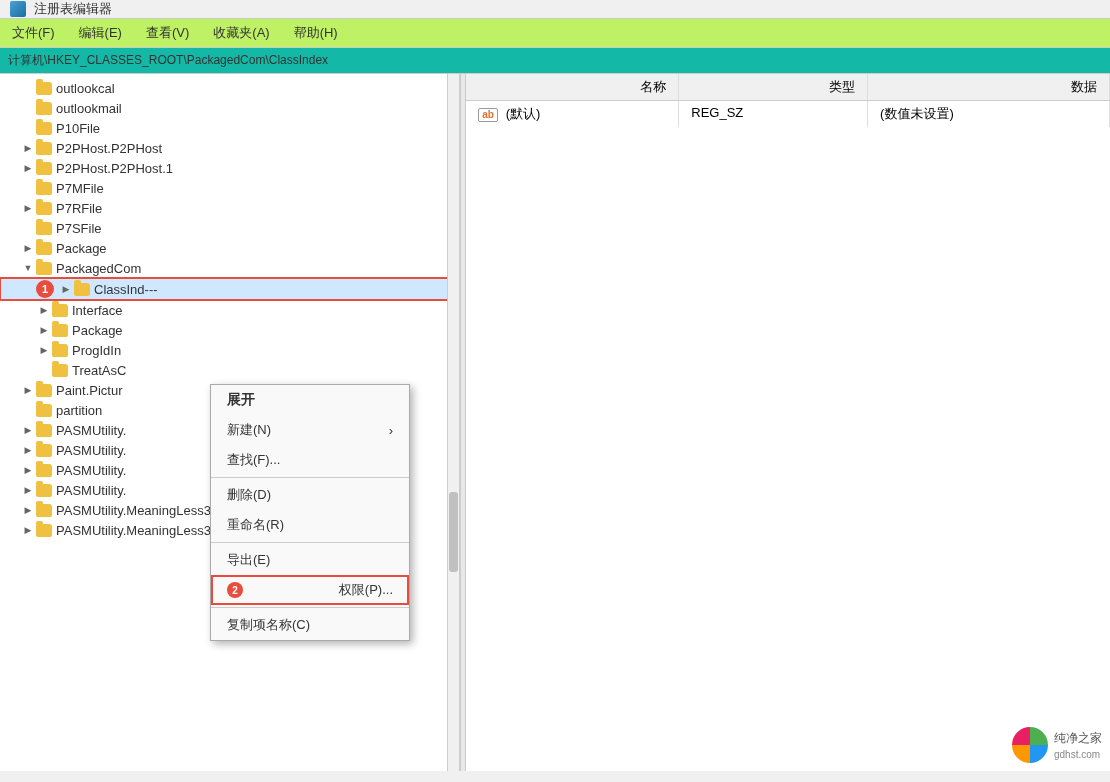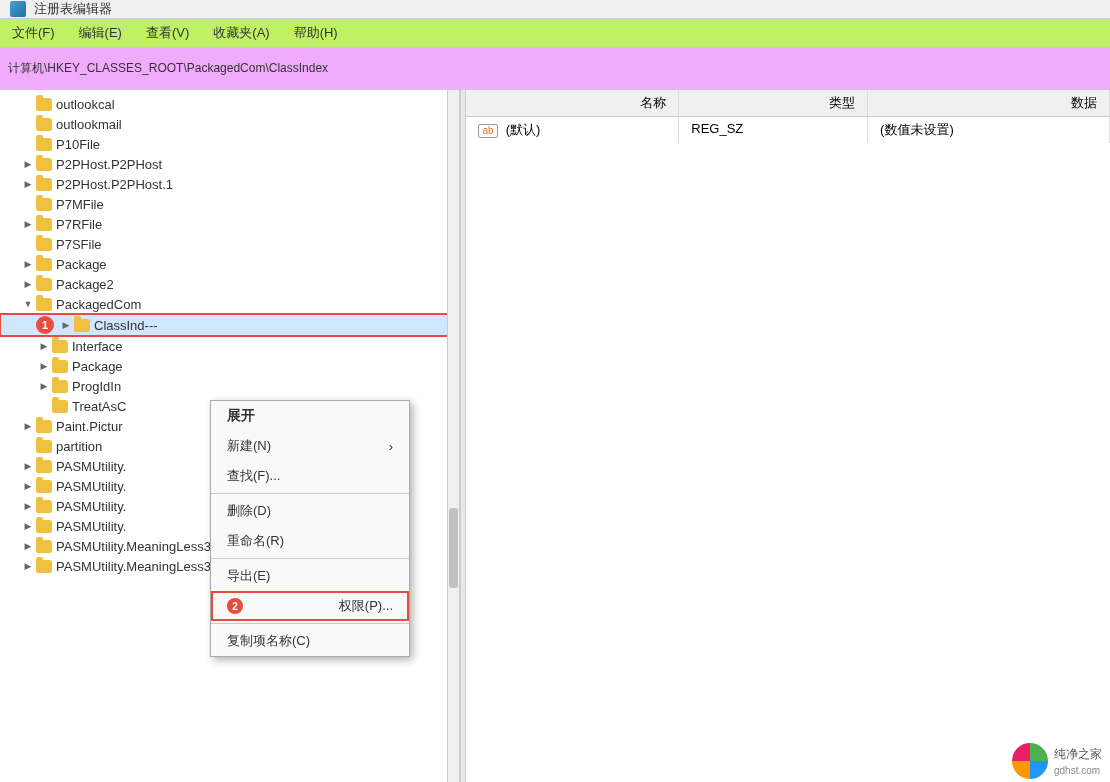--- a/index.html
+++ b/index.html
@@ -24,22 +24,22 @@
     .menu-bar {
       background: #bef264;
       padding: 3px 8px;
       display: flex;
       gap: 16px;
       border-bottom: 1px solid #ccc;
     }
     .menu-item { font-size: 13px; color: #333; cursor: pointer; padding: 2px 4px; }
 
     .breadcrumb-bar {
-      background: #f0abfc;
-      padding: 12px 8px;
+      background: #14b8a6;
+      padding: 4px 8px;
       border-bottom: 1px solid #ccc;
       font-size: 12px;
       color: #333;
     }
 
     .main-container {
       display: flex;
       height: calc(782px - 85px);
       position: relative;
     }
@@ -181,21 +181,21 @@
     }
 
     .ab-icon {
       display: inline-flex;
       align-items: center;
       justify-content: center;
       background: #fff;
       border: 1px solid #999;
       border-radius: 2px;
       font-size: 10px;
-      font-weight: normal;
+      font-weight: bold;
       color: #e07030;
       width: 20px; height: 14px;
       margin-right: 4px;
     }
 
     .divider-bar {
       width: 6px;
       background: #e8e8e8;
       border-left: 1px solid #ccc;
       border-right: 1px solid #ccc;
@@ -308,25 +308,20 @@
         <span class="folder-icon"></span>
         <span class="tree-label">P7SFile</span>
       </div>
 
       <div class="tree-item indent-1">
         <span class="expand-arrow collapsed"></span>
         <span class="folder-icon"></span>
         <span class="tree-label">Package</span>
       </div>
 
-      <div class="tree-item indent-1">
-        <span class="expand-arrow collapsed"></span>
-        <span class="folder-icon"></span>
-        <span class="tree-label">Package2</span>
-      </div>
 
       <div class="tree-item indent-1">
         <span class="expand-arrow expanded"></span>
         <span class="folder-icon"></span>
         <span class="tree-label">PackagedCom</span>
       </div>
 
       <div class="tree-item indent-2 red-border" style="background:#d0e8ff;">
         <span class="badge-circle badge-1">1</span>
         <span class="expand-arrow collapsed"></span>

